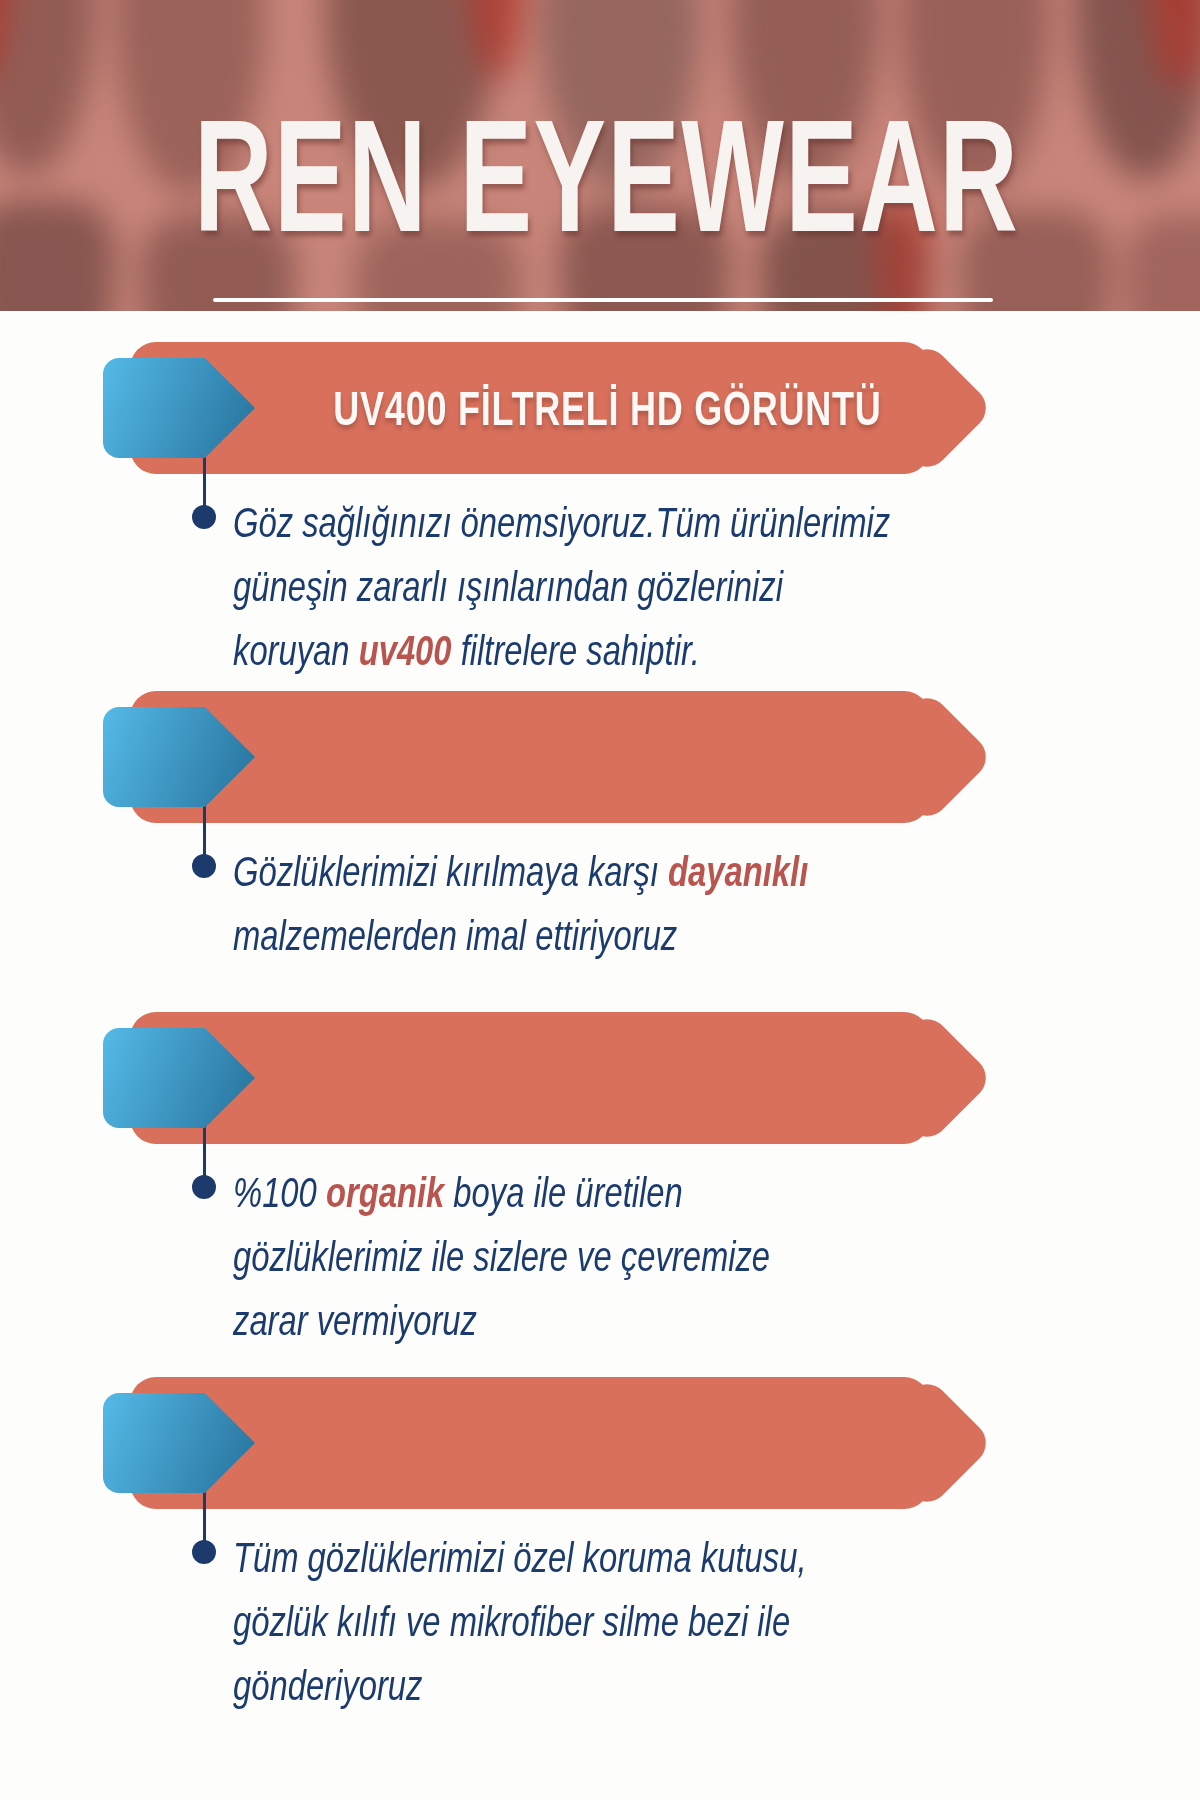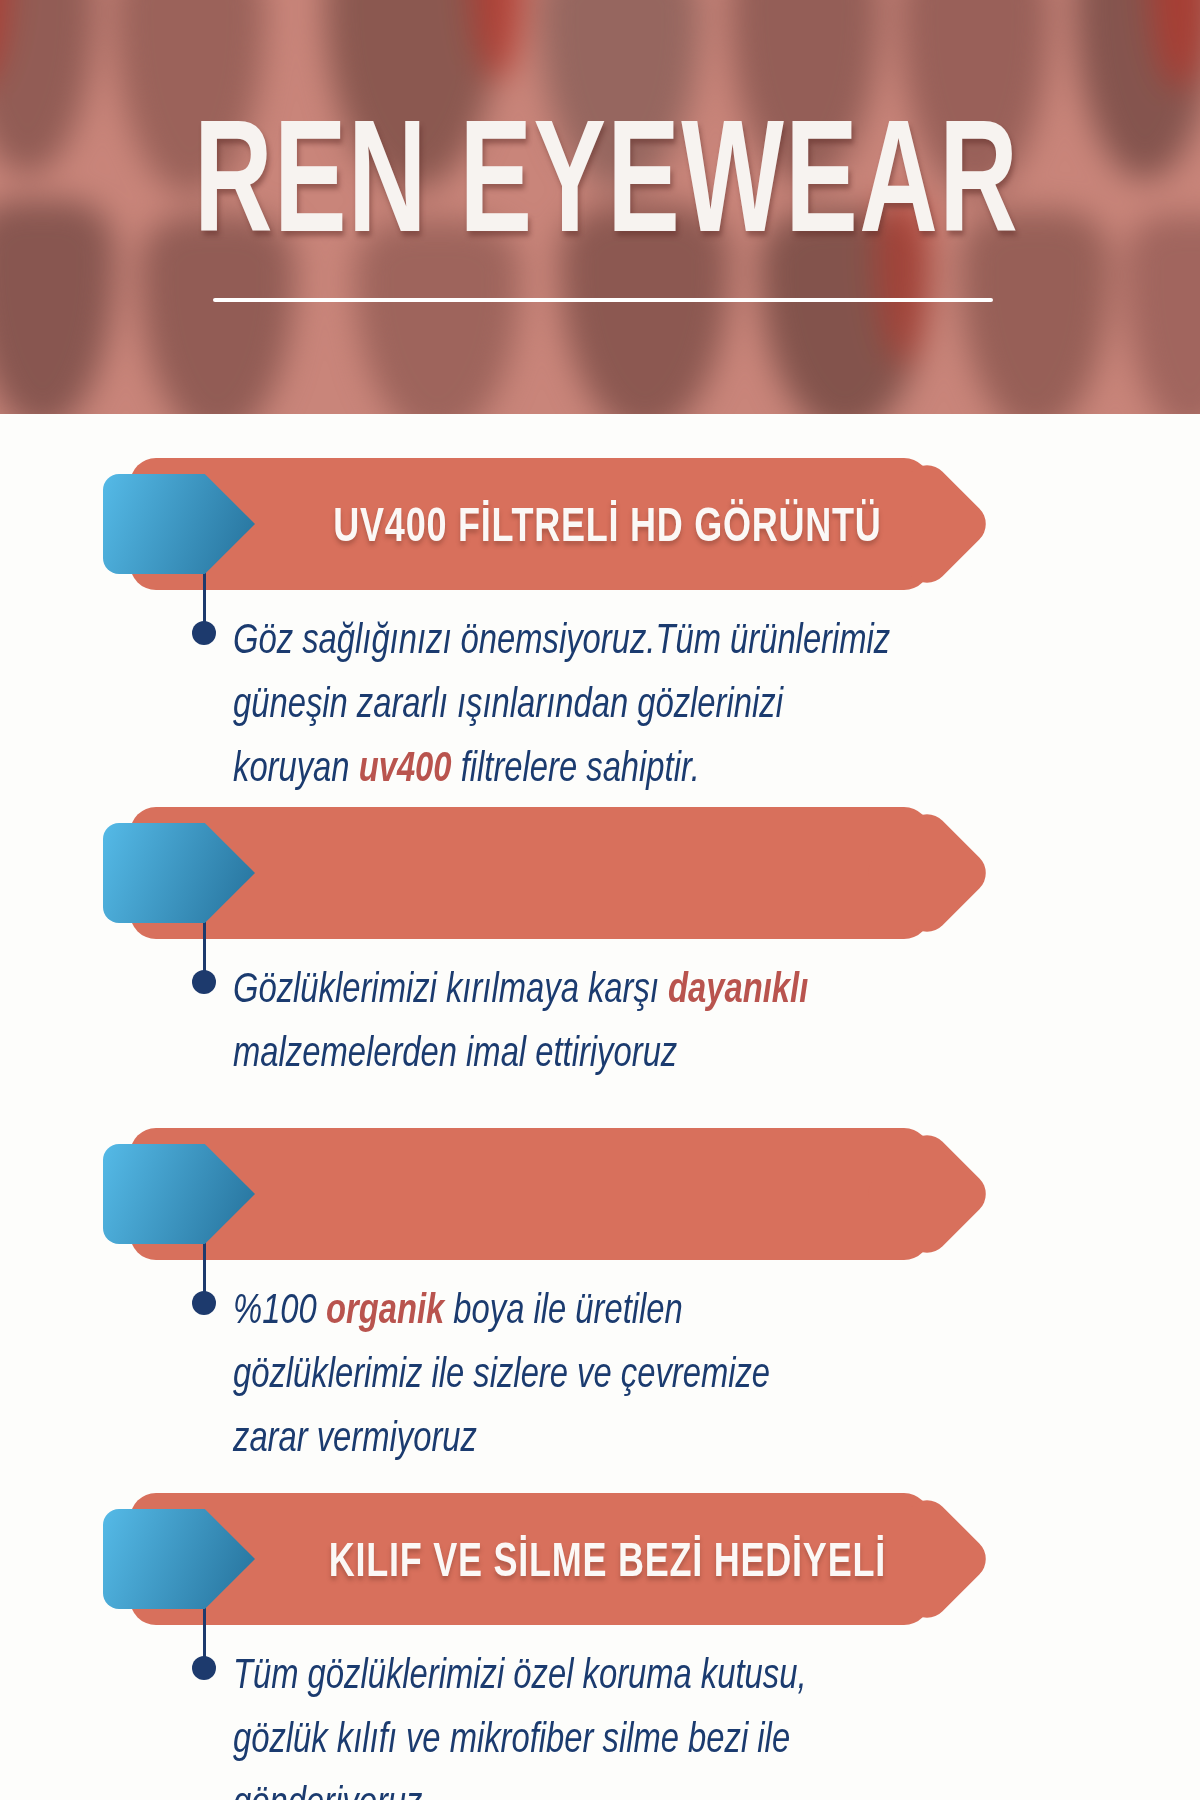--- a/index.html
+++ b/index.html
@@ -9,21 +9,21 @@
     --lens_dark:#8a5750; --lens_red:#b03a2e;
   }
   *{margin:0;padding:0;box-sizing:border-box;}
   html,body{width:1200px;}
   body{
     width:1200px;height:1800px;overflow:hidden;
     background:var(--page_bg);
     font-family:"Liberation Sans","DejaVu Sans",sans-serif;
   }
   
-  .header{position:relative;width:1200px;height:414px;background:var(--header_bg);overflow:hidden;}
+  .header{position:relative;width:1200px;height:311px;background:var(--header_bg);overflow:hidden;}
   .blur-layer{position:absolute;inset:-60px;filter:blur(16px);}
   .lens{position:absolute;background:var(--lens_dark);border-radius:34% 34% 52% 52% / 22% 22% 78% 78%;opacity:.88;}
   
   .lens:nth-child(1){left:20px;top:0;width:135px;height:235px;}
   .lens:nth-child(2){left:175px;top:10px;width:150px;height:245px;filter:brightness(1.08);}
   .lens:nth-child(3){left:385px;top:0;width:175px;height:250px;filter:brightness(.94);}
   .lens:nth-child(4){left:600px;top:15px;width:160px;height:235px;filter:brightness(1.1) saturate(.8);}
   .lens:nth-child(5){left:790px;top:5px;width:150px;height:240px;filter:brightness(1.02);}
   .lens:nth-child(6){left:960px;top:10px;width:150px;height:245px;filter:brightness(1.06);}
   .lens:nth-child(7){left:1135px;top:0;width:140px;height:240px;filter:brightness(.9);}
@@ -43,21 +43,21 @@
   .lens:nth-child(18){left:1185px;top:275px;width:130px;height:220px;filter:brightness(1.12);}
   .brand{
     position:absolute;top:96px;left:0;right:0;text-align:center;
     font-weight:700;font-size:160px;line-height:1;color:var(--header_title);
     letter-spacing:2px;white-space:nowrap;
   }
   .brand-inner{display:inline-block;transform:scaleX(.68);transform-origin:center;
     text-shadow:3px 5px 7px rgba(90,40,35,.45);}
   .brand-underline{position:absolute;top:298px;left:213px;width:780px;height:4px;background:#fff;border-radius:2px;}
   
-  .content{padding-top:44px;}
+  .content{padding-top:31px;}
   .section{position:relative;}
   .section:nth-of-type(1){margin-bottom:8px;}
   .section:nth-of-type(2){margin-bottom:44px;}
   .section:nth-of-type(3){margin-bottom:24px;}
   .banner{position:relative;margin-left:130px;width:865px;height:132px;}
   .banner-body{position:absolute;left:0;top:0;width:800px;height:132px;
     background:var(--banner_coral);border-radius:26px;}
   .banner-tip{position:absolute;left:749px;top:18px;width:96px;height:96px;
     background:var(--banner_coral);border-radius:22px;transform:rotate(45deg);}
   .pentagon{position:absolute;left:-27px;top:16px;width:152px;height:100px;z-index:3;
@@ -159,23 +159,20 @@
       </div>
   </section>
 
   <section class="section">
     <div class="banner">
       <div class="banner-body"></div>
       <div class="banner-tip"></div>
       <div class="connector-line"></div>
       <div class="pentagon"></div>
       <div class="connector-dot"></div>
-      <div class="banner-title">
-        <span class="banner-title-text">KILIF VE SİLME BEZİ HEDİYELİ</span>
-      </div>
     </div>
     <div class="para">
         <div class="para-line"><span>Tüm gözlüklerimizi özel koruma kutusu,</span></div>
         <div class="para-line"><span>gözlük kılıfı ve mikrofiber silme bezi ile</span></div>
         <div class="para-line"><span>gönderiyoruz</span></div>
       </div>
   </section>
 </div>
 
 </body></html>

